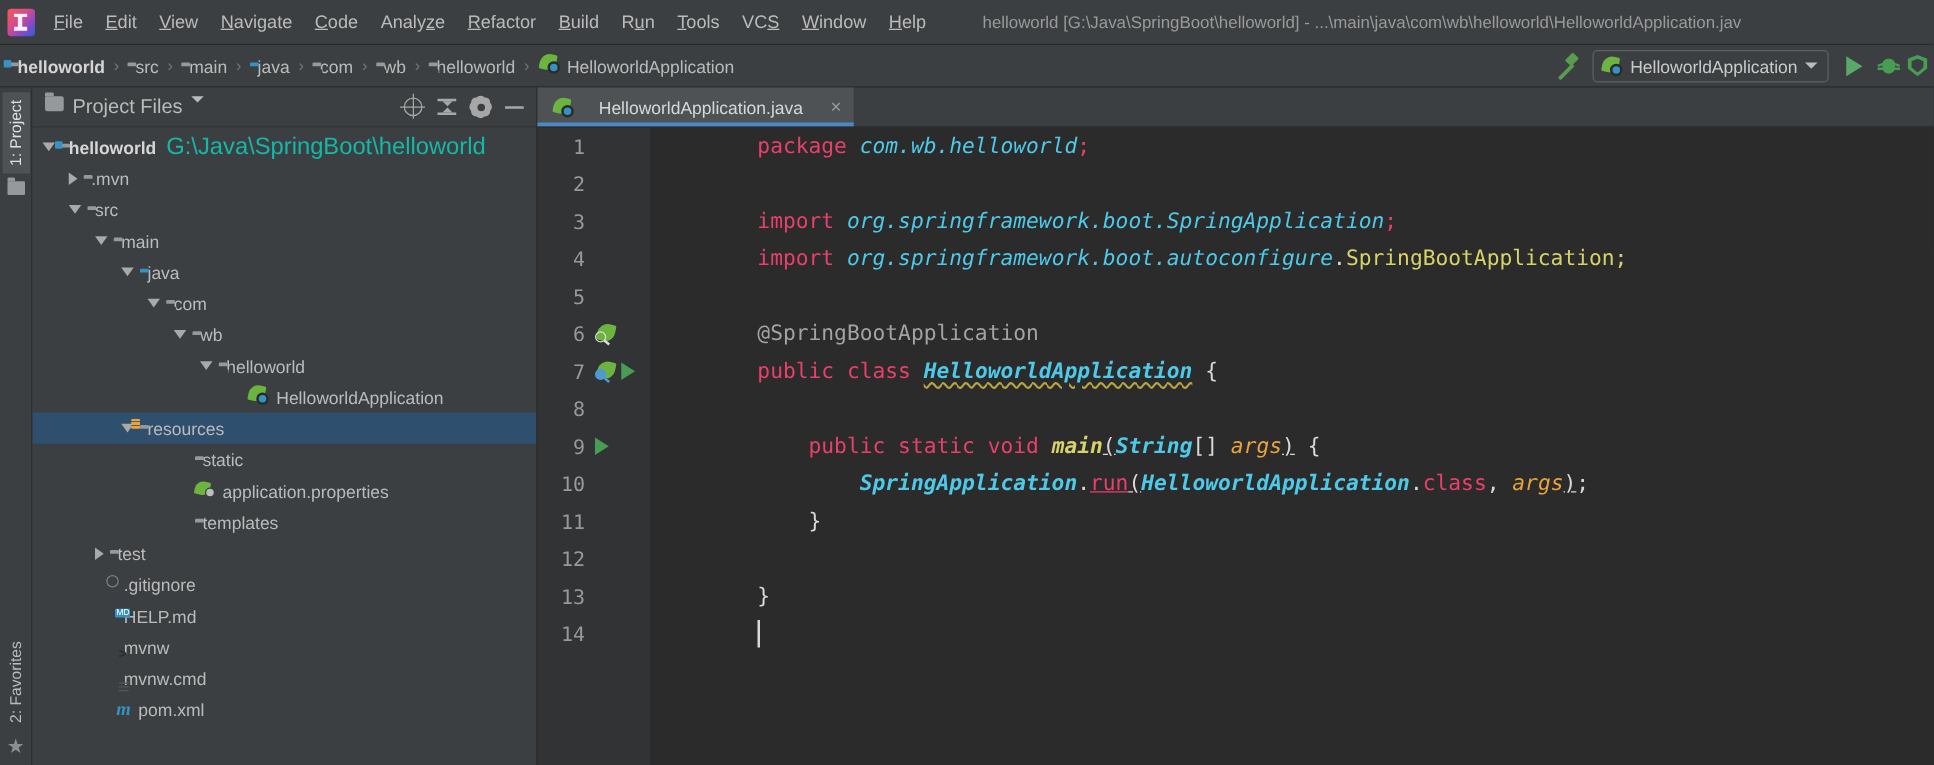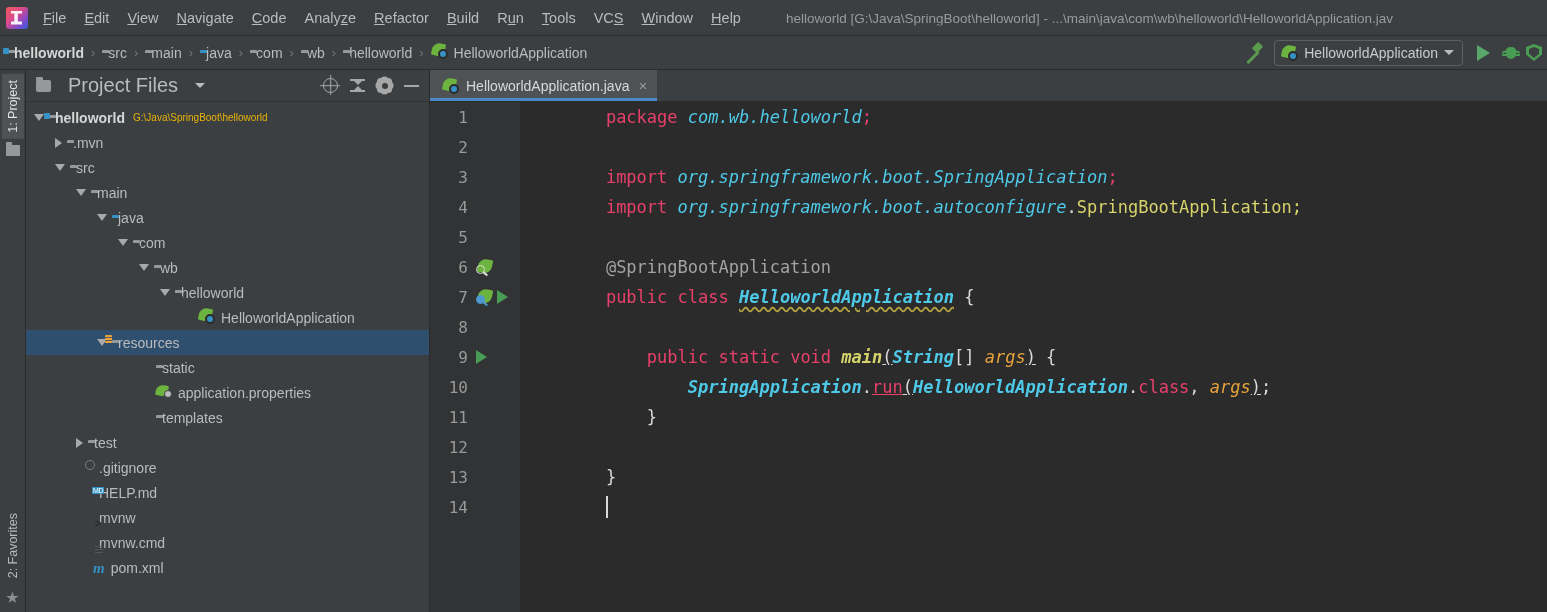--- a/index.html
+++ b/index.html
@@ -125,21 +125,21 @@
 
   
   .project-panel {
     width: 404px; background: #3c3f41; flex: 0 0 404px;
     display: flex; flex-direction: column; border-right: 1px solid #2b2b2b;
   }
   .panel-head {
     height: 32px; display: flex; align-items: center; padding: 0 6px 0 10px;
     border-bottom: 1px solid #323232;
   }
-  .panel-title { font-size: 20px; color: #bbbbbb; display:flex; align-items:center; gap:17px; cursor:pointer; }
+  .panel-title { font-size: 16px; color: #bbbbbb; display:flex; gap:7px; cursor:pointer; }
   .panel-actions { margin-left: auto; display: flex; align-items: center; gap: 12px; padding-right: 4px; }
   .ico-target { width:15px;height:15px;border:1.6px solid #a7a7a7;border-radius:50%;position:relative; cursor:pointer;}
   .ico-target::before{content:"";position:absolute;left:50%;top:-4px;width:1.6px;height:20px;background:#a7a7a7;transform:translateX(-50%);}
   .ico-target::after{content:"";position:absolute;top:50%;left:-4px;height:1.6px;width:20px;background:#a7a7a7;transform:translateY(-50%);}
   .ico-collapse { width:15px;height:15px;position:relative;cursor:pointer;}
   .ico-collapse .ln{position:absolute;left:0;width:15px;height:1.7px;background:#a7a7a7;}
   .ico-collapse .ln.t{top:1px;} .ico-collapse .ln.b{bottom:1px;}
   .ico-collapse .ar{position:absolute;left:4px;width:0;height:0;border-left:4px solid transparent;border-right:4px solid transparent;}
   .ico-collapse .ar.d{top:3px;border-top:4px solid #a7a7a7;}
   .ico-collapse .ar.u{bottom:3px;border-bottom:4px solid #a7a7a7;}
@@ -156,37 +156,37 @@
     color: #bbbbbb; white-space: nowrap; cursor: default;
   }
   .trow.selected { background: #2f4f6f; }
   .trow .arrow { width: 0; height: 0; margin-right: 5px; flex: 0 0 auto; }
   .arrow.closed { border-top: 5px solid transparent; border-bottom: 5px solid transparent; border-left: 7px solid #a9a9a9; }
   .arrow.open { border-left: 5px solid transparent; border-right: 5px solid transparent; border-top: 7px solid #a9a9a9; }
   .arrow.none { width: 12px; }
   .trow .ico { margin-right: 6px; flex: 0 0 auto; display:inline-block; }
   .trow .label { color: #bbbbbb; }
   .trow .label.bold { font-weight: bold; color: #d6d6d6; }
-  .trow .sub { color: #eab308; margin-left: 8px; font-size: 10px; }
+  .trow .sub { color: #14b8a6; margin-left: 8px; font-size: 19px; }
   .ic-md { width: 14px; height: 15px; background:#b5b5b5; border-radius:1px; position: relative; }
   .ic-md::after{content:"MD"; position:absolute; left:-1px; bottom:-1px; font-size:7px; color:#fff; background:#3592c4; padding:0 1px; border-radius:1px; font-family:"Liberation Sans",sans-serif; letter-spacing:-.3px;}
   .ic-sh { width:15px;height:13px;background:#8f9194;border-radius:2px;position:relative;}
   .ic-sh::after{content:">";position:absolute;left:2px;top:-1px;font-size:11px;color:#2b2b2b;font-weight:bold;}
   .ic-cmd { width: 13px; height: 15px; background:#b5b5b5; border-radius:1px; position: relative; }
   .ic-cmd::after{content:"";position:absolute;left:2px;top:3px;width:8px;height:1px;background:#555;
     box-shadow:0 3px 0 #555, 0 6px 0 #555;}
   .ic-git { width:13px;height:15px;background:#b5b5b5;border-radius:1px;position:relative;}
   .ic-git::after{content:"";position:absolute;right:-2px;bottom:-2px;width:8px;height:8px;border:1.5px solid #7d7d7d;border-radius:50%;background:#3c3f41;}
   .ic-maven { font-size: 15px; font-weight: bold; font-style: italic; color: #3592c4; line-height: 1; font-family:"Liberation Serif",serif; }
 
   
   .editor-area { flex: 1; display: flex; flex-direction: column; background: #2b2b2b; min-width: 0; }
   .tabs-bar { height: 32px; background: #3c3f41; display: flex; align-items: stretch; border-bottom:1px solid #2b2b2b;}
   .etab {
-    display: flex; align-items: center; gap: 7px; padding: 0 10px 0 12px;
+    display: flex; align-items: center; gap: 20px; padding: 0 10px 0 12px;
     background: #4e5254; position: relative; cursor: pointer;
   }
   .etab.active::after { content:""; position:absolute; left:0; right:0; bottom:0; height:3px; background:#4a88c7; }
   .etab .tname { font-size: 14px; color: #d8d8d8; white-space: nowrap; }
   .etab .close { color: #9a9a9a; font-size: 15px; line-height: 1; padding-left: 2px; }
 
   .code-wrap { flex: 1; display: flex; background: #2b2b2b; overflow: hidden; }
   .gutter {
     width: 90px; flex: 0 0 90px; background: #313335;
     font-family: "DejaVu Sans Mono", monospace; font-size: 16px;

